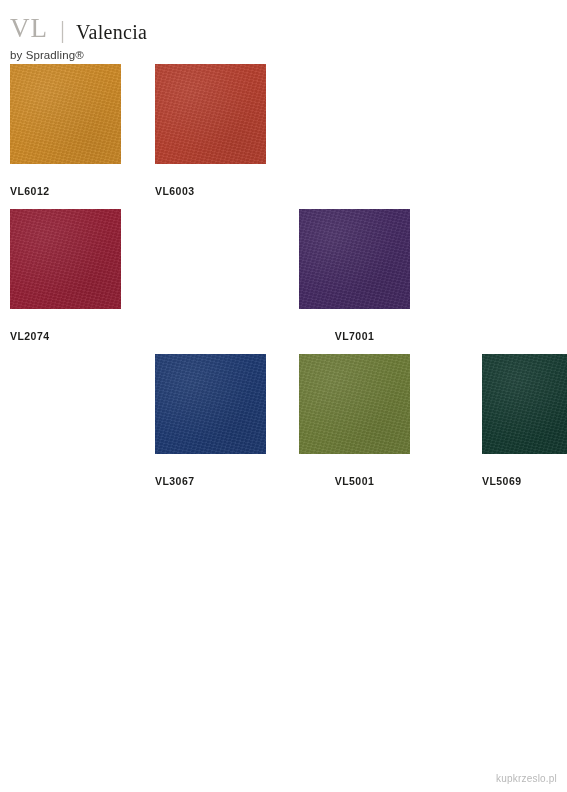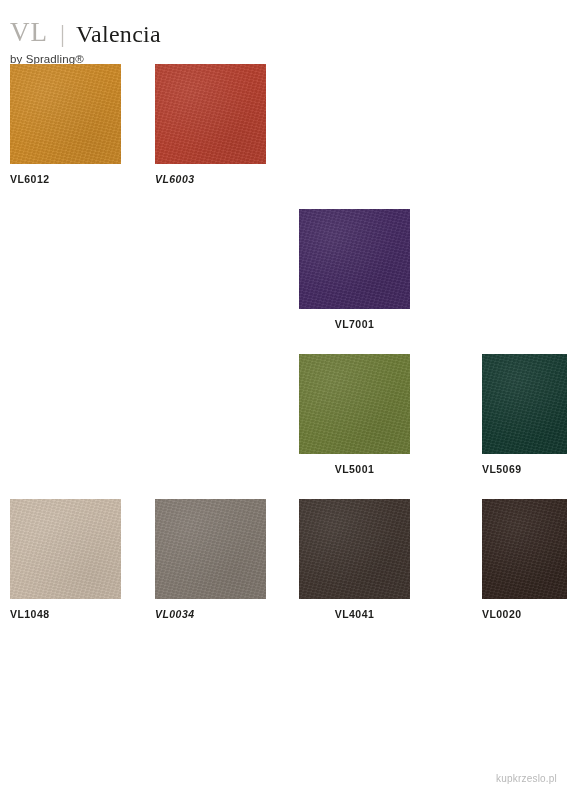--- a/index.html
+++ b/index.html
@@ -33,21 +33,21 @@
     color: #b3b0ab;
     letter-spacing: 1px;
   }
   .brand-divider {
     font-size: 25px;
     color: #c2bfba;
     margin: 0 11px 0 12px;
     font-weight: 300;
   }
   .brand-name {
-    font-size: 24px;
+    font-size: 20px;
     color: #1d1d1b;
     letter-spacing: 0.3px;
     margin-top: 14px;
   }
   .brand-sub {
     margin-top: 7px;
     font-family: "Liberation Sans", sans-serif;
     font-size: 11.5px;
     color: #3c3c3b;
     letter-spacing: 0.1px;
@@ -63,21 +63,21 @@
   .row {
     position: relative;
     height: 145px;
   }
   .cell {
     position: absolute;
     top: 0;
     width: 111px;
   }
   .cell.c0 { left: 10px; }
-  .cell.c1 { left: 155px; font-style: italic; }
+  .cell.c1 { left: 155px; }
   .cell.c2 { left: 299px; text-align: center; }
   .cell.c3 { left: 442px; padding-left: 40px; }
 
   .swatch {
     width: 111px;
     height: 100px;
     position: relative;
     overflow: hidden;
   }
   
@@ -103,21 +103,21 @@
   .swatch::before {
     content: "";
     position: absolute;
     inset: 0;
     background:
       radial-gradient(ellipse at 30% 25%, rgba(255,255,255,0.07), rgba(0,0,0,0) 60%),
       radial-gradient(ellipse at 75% 80%, rgba(0,0,0,0.06), rgba(0,0,0,0) 65%);
     pointer-events: none;
   }
   .swatch-label {
-    margin-top: 9px;
+    margin-top: 21px;
     font-family: "Liberation Sans", sans-serif;
     font-size: 10.5px;
     font-weight: bold;
     color: #1d1d1b;
     letter-spacing: 0.45px;
     white-space: nowrap;
   }
 
   
   .watermark {
@@ -147,48 +147,38 @@
       <div class="cell c0">
         <div class="swatch" style="background: rgb(207, 139, 39);"></div>
         <div class="swatch-label">VL6012</div>
       </div>
       <div class="cell c1">
         <div class="swatch" style="background: rgb(184, 64, 47);"></div>
         <div class="swatch-label">VL6003</div>
       </div>
     </div>
     <div class="row">
+      <div class="cell c0">
+        <div class="swatch" style="background: rgb(150, 32, 54);"></div>
+        <div class="swatch-label">VL2074</div>
+      </div>
       <div class="cell c2">
         <div class="swatch" style="background: rgb(69, 42, 99);"></div>
         <div class="swatch-label">VL7001</div>
       </div>
     </div>
     <div class="row">
+      <div class="cell c1">
+        <div class="swatch" style="background: rgb(30, 58, 114);"></div>
+        <div class="swatch-label">VL3067</div>
+      </div>
       <div class="cell c2">
         <div class="swatch" style="background: rgb(110, 125, 56);"></div>
         <div class="swatch-label">VL5001</div>
       </div>
       <div class="cell c3">
         <div class="swatch" style="background: rgb(20, 58, 48);"></div>
         <div class="swatch-label">VL5069</div>
       </div>
     </div>
-    <div class="row">
-      <div class="cell c0">
-        <div class="swatch" style="background: rgb(205, 189, 171);"></div>
-        <div class="swatch-label">VL1048</div>
-      </div>
-      <div class="cell c1">
-        <div class="swatch" style="background: rgb(132, 123, 114);"></div>
-        <div class="swatch-label">VL0034</div>
-      </div>
-      <div class="cell c2">
-        <div class="swatch" style="background: rgb(64, 53, 47);"></div>
-        <div class="swatch-label">VL4041</div>
-      </div>
-      <div class="cell c3">
-        <div class="swatch" style="background: rgb(51, 37, 31);"></div>
-        <div class="swatch-label">VL0020</div>
-      </div>
-    </div>
   </div>
 
 <div class="watermark">kupkrzeslo.pl</div>
 
 </body></html>

